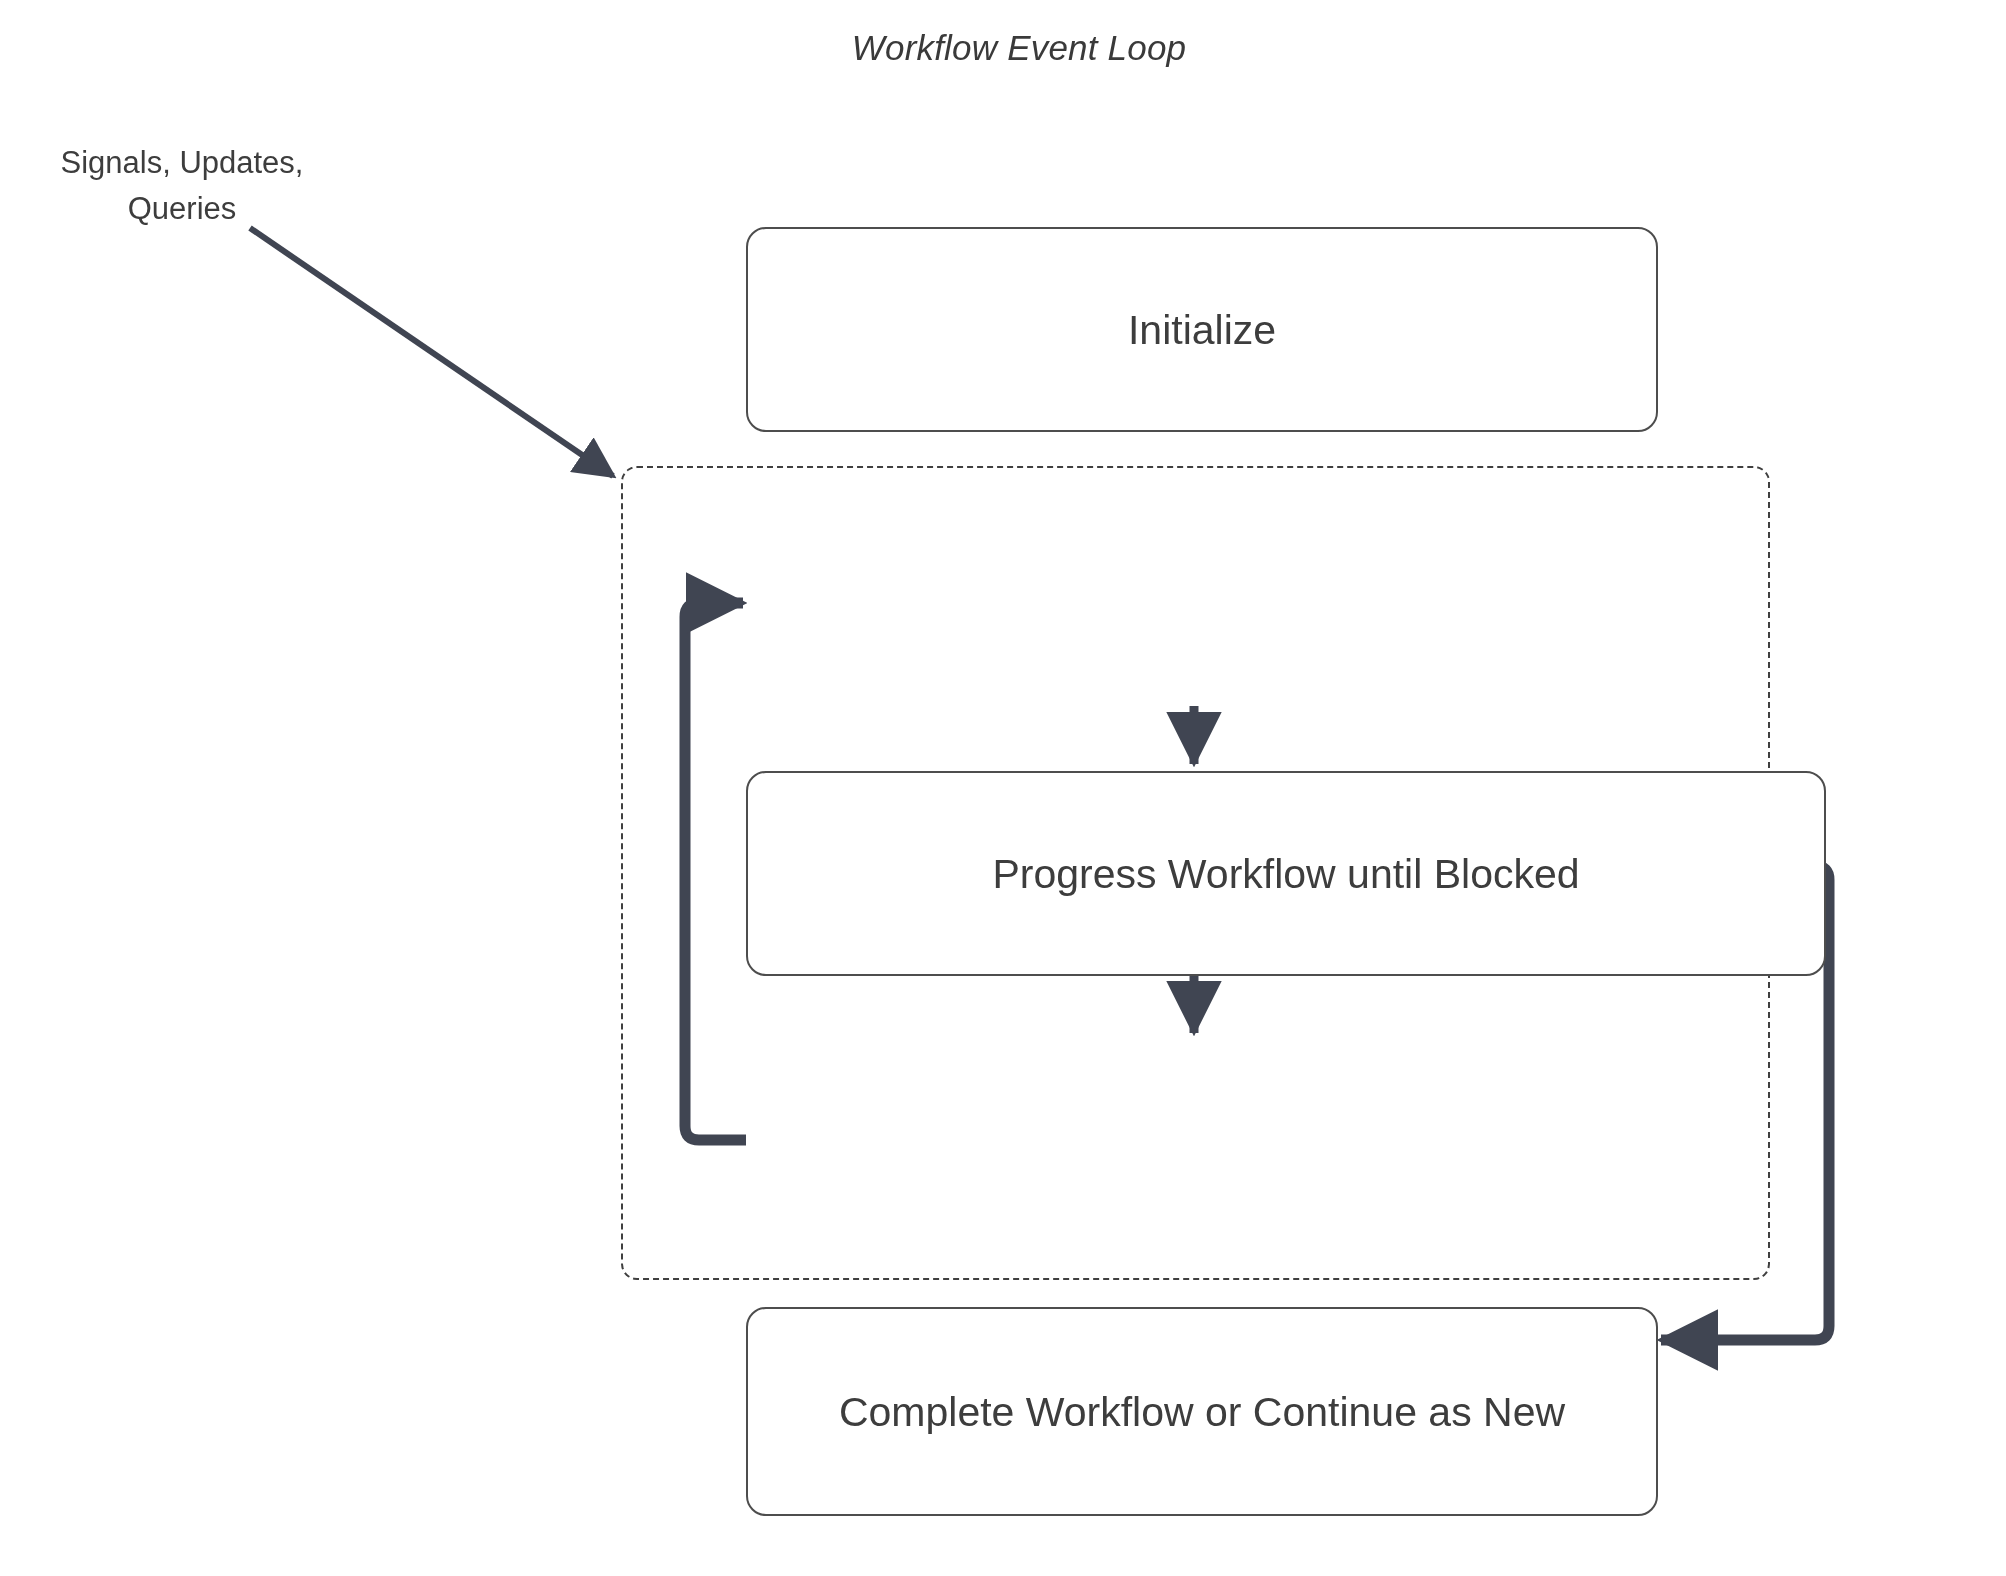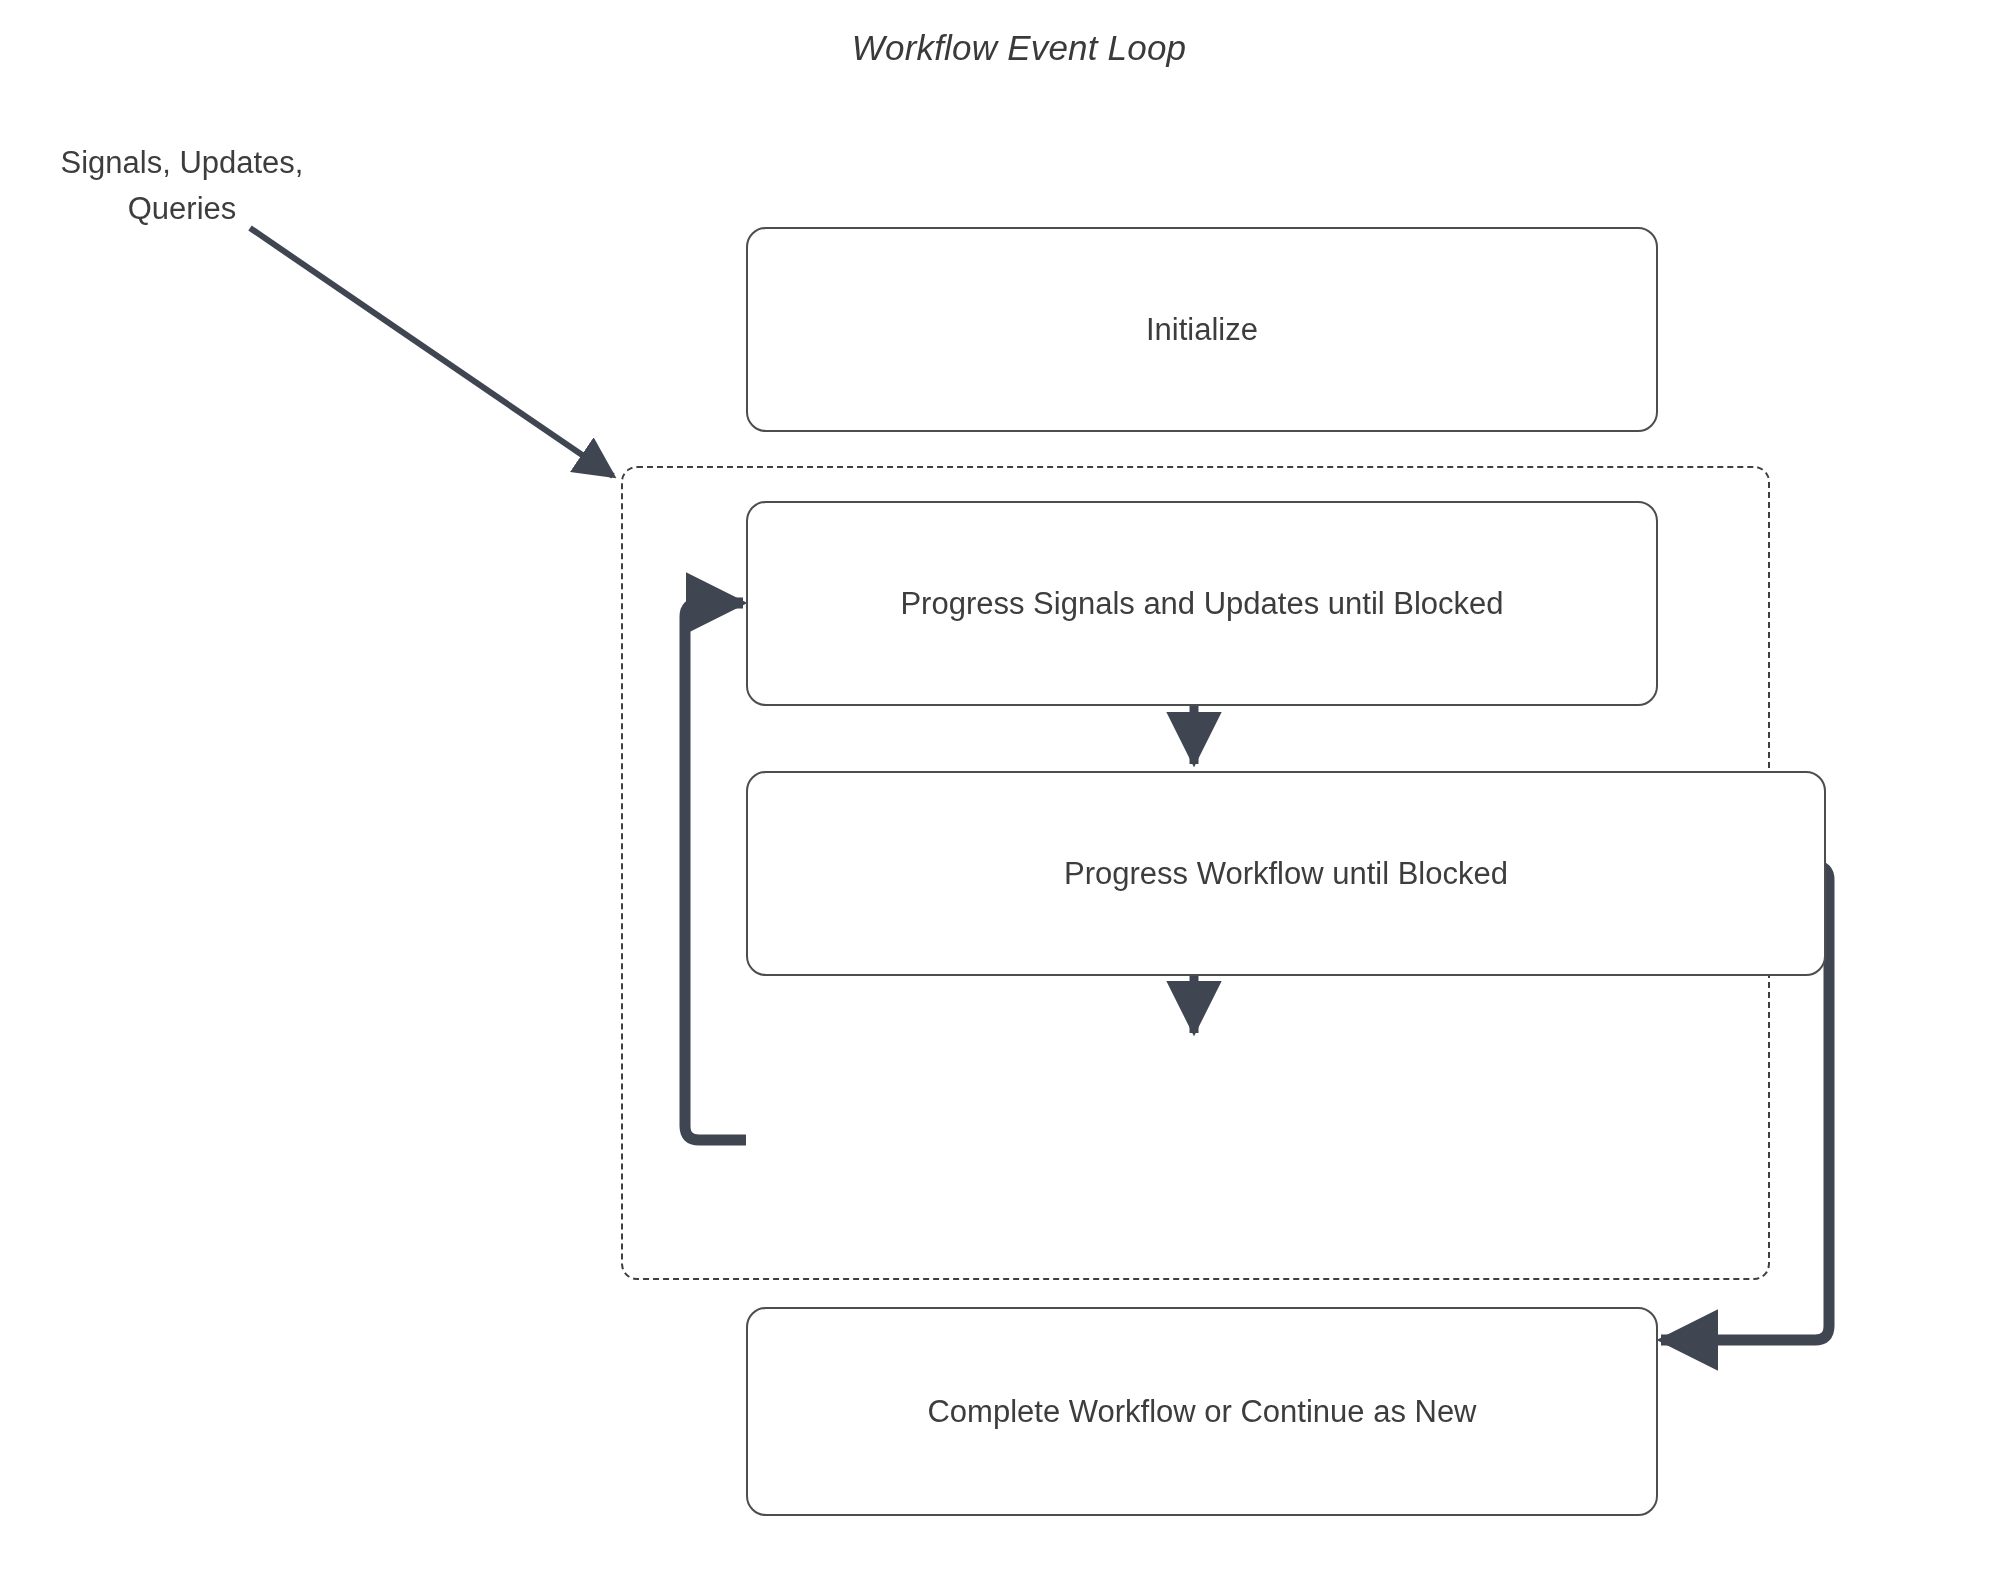--- a/index.html
+++ b/index.html
@@ -52,21 +52,21 @@
     position: absolute;
     box-sizing: border-box;
     border: 2px solid #4d4d4d;
     border-radius: 20px;
     background: #ffffff;
     display: flex;
     align-items: center;
     justify-content: center;
   }
   .node-label {
-    font-size: 31px;
+    font-size: 41px;
     color: #3d3d3d;
     text-align: center;
     padding: 0 14px;
     line-height: 40px;
   }
   .loop-container {
     position: absolute;
     box-sizing: border-box;
     border: 2.5px dashed #3f3f3f;
     border-radius: 16px;
@@ -117,23 +117,20 @@
       <path d="M 1752 866 L 1799 866 Q 1813 866 1813 880 L 1813 1326 Q 1813 1340 1799 1340 L 1645 1340" fill="none" stroke="#404552" stroke-width="11" stroke-linecap="butt" stroke-linejoin="round" marker-end="url(#arrow-loop)"></path>
     </g>
   </svg>
 
   <div class="loop-container" style="left:605px; top:466px; width:1149px; height:814px;"></div>
 
   <div class="node-box" style="left:730px; top:227px; width:912px; height:205px;">
     <span class="node-label">Initialize</span>
   </div>
 
-  <div class="node-box" style="left:730px; top:501px; width:912px; height:205px;">
-    <span class="node-label">Progress Signals and Updates until Blocked</span>
-  </div>
 
   <div class="node-box" style="left:730px; top:771px; width:1080px; height:205px;">
     <span class="node-label">Progress Workflow until Blocked</span>
   </div>
 
 
   <div class="node-box" style="left:730px; top:1307px; width:912px; height:209px;">
     <span class="node-label">Complete Workflow or Continue as New</span>
   </div>
 

